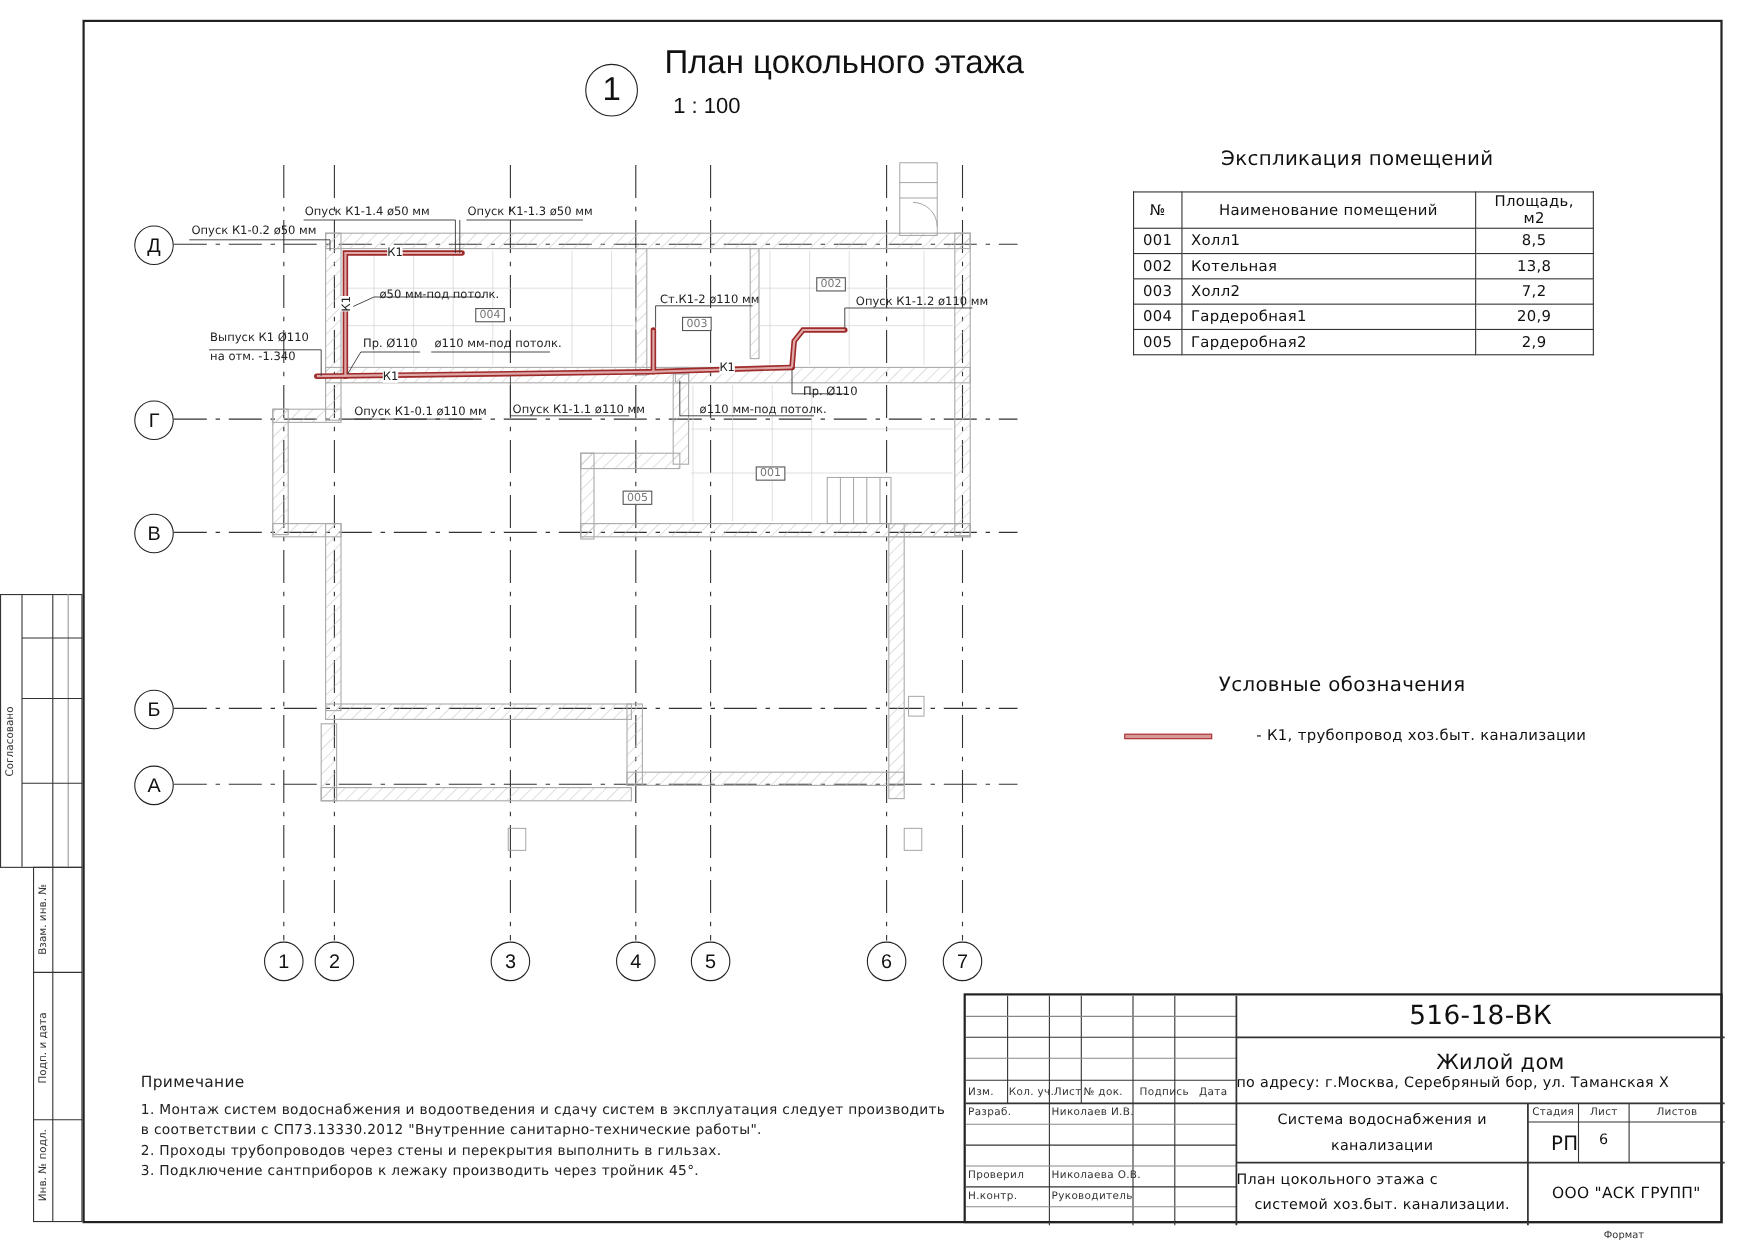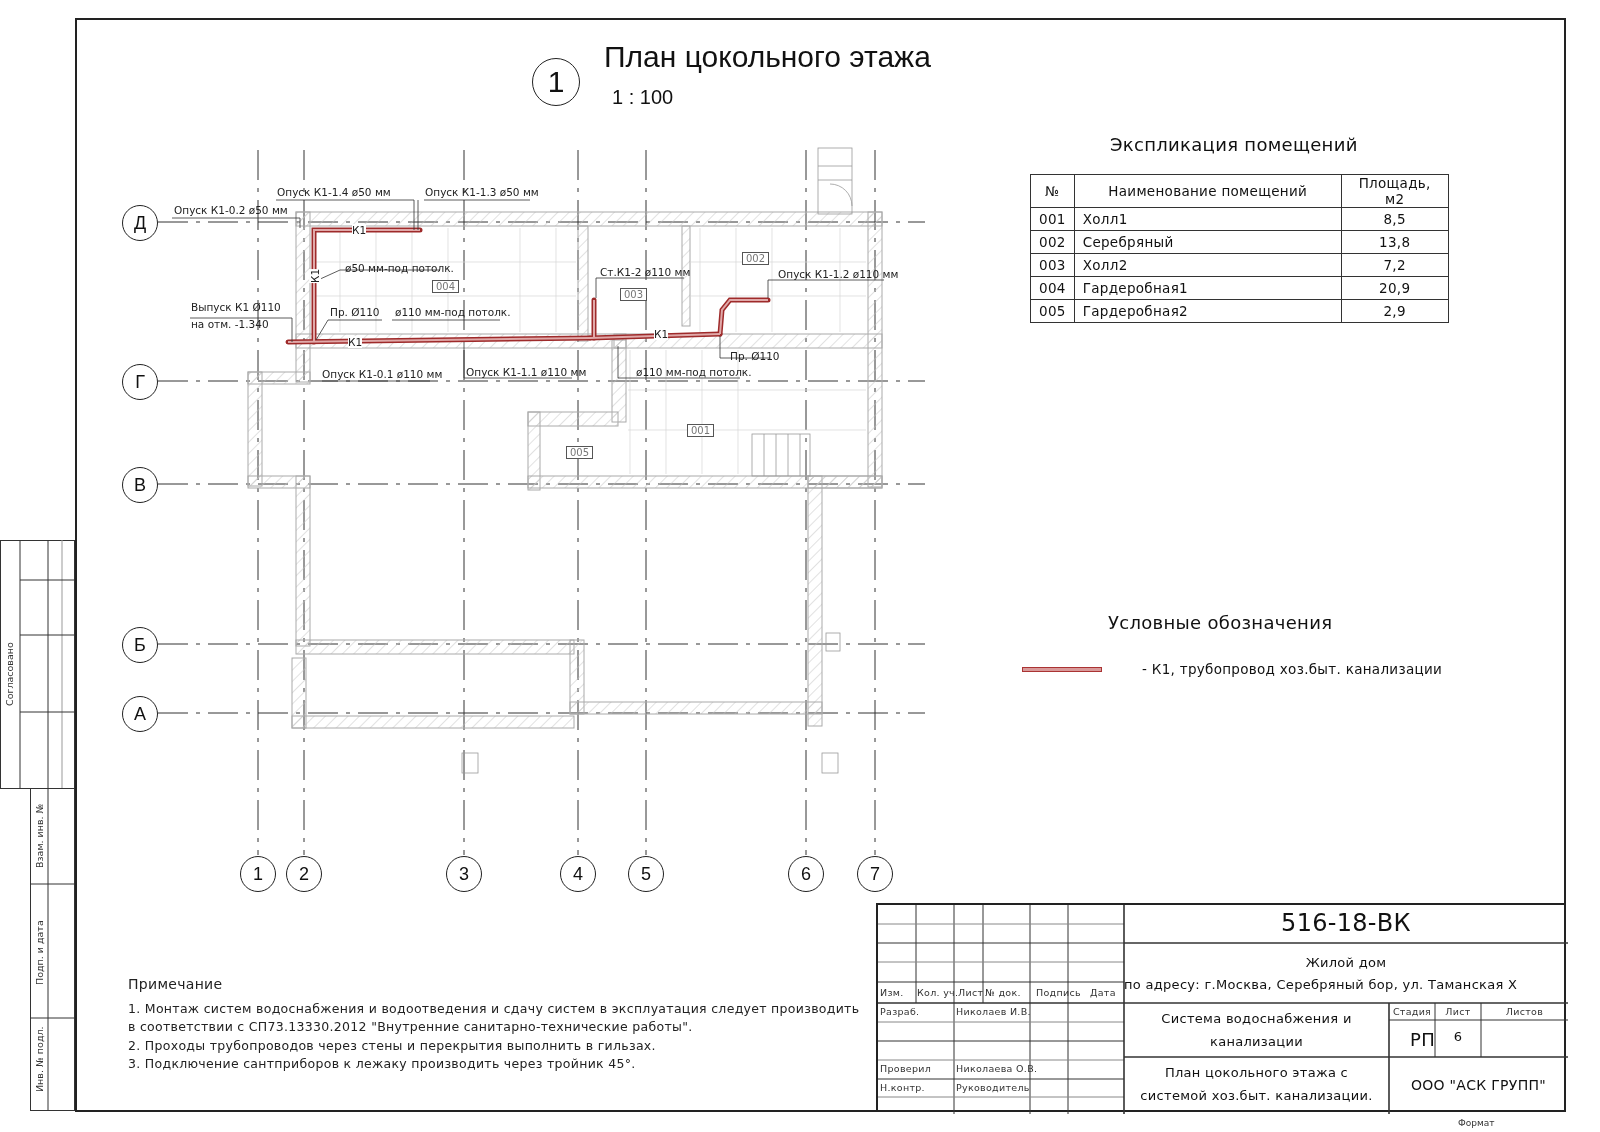--- a/index.html
+++ b/index.html
@@ -214,21 +214,21 @@
     <th style="width:250px;text-align:center">Наименование помещений</th>
     <th style="width:90px">Площадь, м2</th>
   </tr>
   <tr>
     <td>001</td>
     <td>Холл1</td>
     <td style="text-align:center">8,5</td>
   </tr>
   <tr>
     <td>002</td>
-    <td>Серебряный</td>
+    <td>Котельная</td>
     <td style="text-align:center">13,8</td>
   </tr>
   <tr>
     <td>003</td>
     <td>Холл2</td>
     <td style="text-align:center">7,2</td>
   </tr>
   <tr>
     <td>004</td>
     <td>Гардеробная1</td>
@@ -308,26 +308,26 @@
   <div class="c sm" style="left:158px;top:82px">Подпись</div>
   <div class="c sm" style="left:212px;top:82px">Дата</div>
   <div class="c sm" style="left:2px;top:101px">Разраб.</div>
   <div class="c sm" style="left:78px;top:101px">Николаев И.В.</div>
   <div class="c sm" style="left:2px;top:158px">Проверил</div>
   <div class="c sm" style="left:78px;top:158px">Николаева О.В.</div>
   <div class="c sm" style="left:2px;top:177px">Н.контр.</div>
   <div class="c sm" style="left:78px;top:177px">Руководитель</div>
 
   <div class="c" style="left:246px;top:4px;width:444px;text-align:center;font-size:24px">516-18-ВК</div>
-  <div class="c" style="left:246px;top:50px;width:444px;text-align:center;font-size:13px">Жилой дом</div>
+  <div class="c" style="left:264px;top:50px;width:444px;text-align:center;font-size:19px">Жилой дом</div>
   <div class="c" style="left:246px;top:72px;width:444px;text-align:left;font-size:13px">по адресу: г.Москва, Серебряный бор, ул. Таманская Х</div>
   <div class="c" style="left:246px;top:106px;width:265px;text-align:center;font-size:13px">Система водоснабжения и</div>
   <div class="c" style="left:246px;top:129px;width:265px;text-align:center;font-size:13px">канализации</div>
   <div class="c sm" style="left:511px;top:101px;width:46px;text-align:center">Стадия</div>
   <div class="c sm" style="left:557px;top:101px;width:46px;text-align:center">Лист</div>
   <div class="c sm" style="left:603px;top:101px;width:87px;text-align:center">Листов</div>
   <div class="c" style="left:511px;top:124px;width:46px;text-align:right;font-size:18px">РП</div>
   <div class="c" style="left:557px;top:124px;width:46px;text-align:center;font-size:13px">6</div>
-  <div class="c" style="left:246px;top:160px;width:265px;text-align:center;font-size:13px">План цокольного этажа с</div>
+  <div class="c" style="left:246px;top:160px;width:265px;font-size:13px">План цокольного этажа с</div>
   <div class="c" style="left:246px;top:183px;width:265px;text-align:center;font-size:13px">системой хоз.быт. канализации.</div>
   <div class="c" style="left:511px;top:172px;width:179px;text-align:center;font-size:14px">ООО "АСК ГРУПП"</div>
 </div>
 <div class="format">Формат</div>
 
 </body></html>

